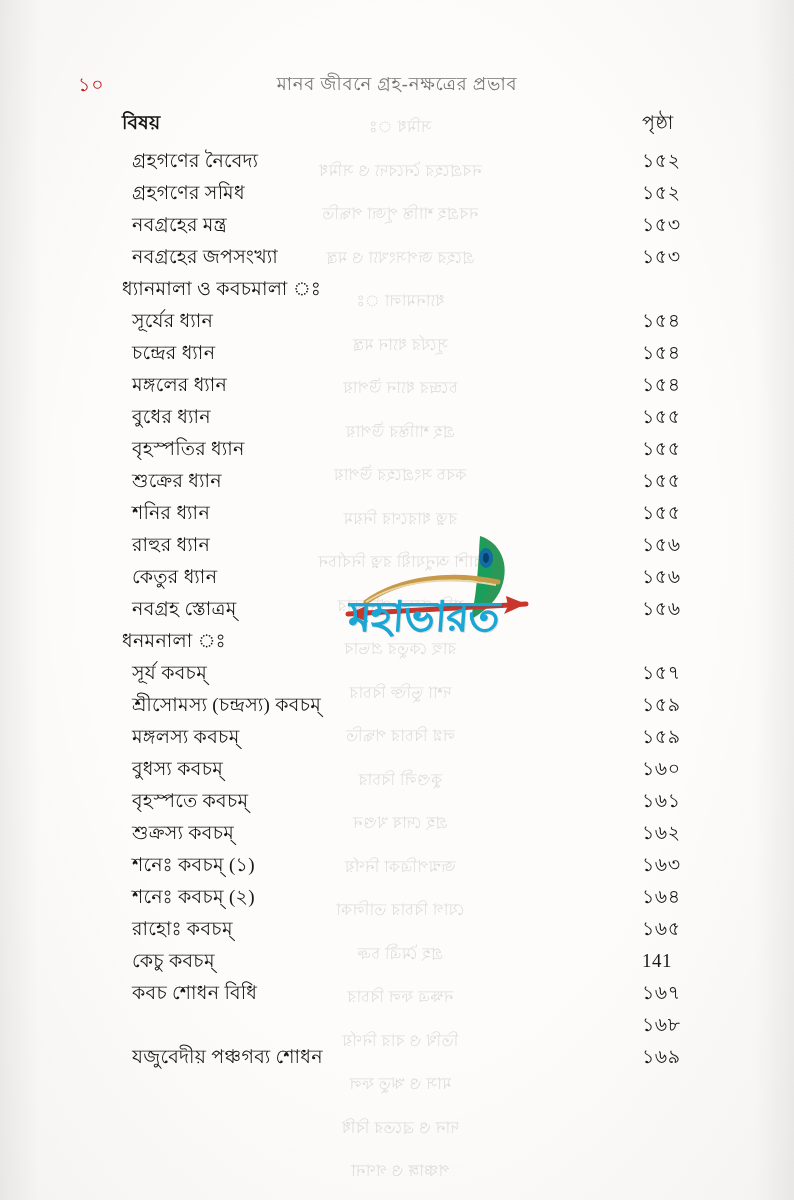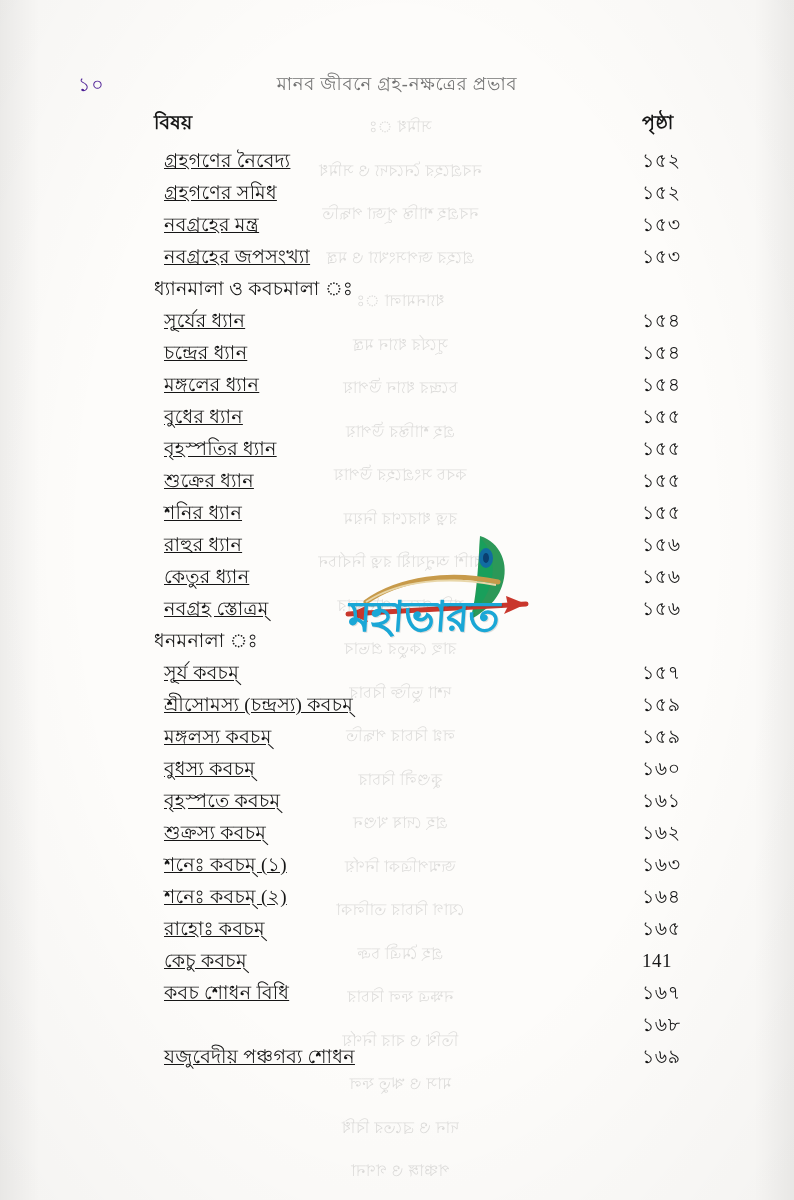--- a/index.html
+++ b/index.html
@@ -57,21 +57,21 @@
     top: 70px;
     left: 0;
     width: 100%;
     height: 26px;
   }
   .folio {
     position: absolute;
     left: 78px;
     top: 0;
     font-size: 19px;
-    color: #4c1d95;
+    color: #b91c1c;
     letter-spacing: 1px;
   }
   .running-title {
     position: absolute;
     left: 0;
     width: 100%;
     top: 0;
     text-align: center;
     font-size: 18px;
     color: #737373;
@@ -88,41 +88,39 @@
     display: flex;
     align-items: baseline;
     height: 32px;
     font-size: 19px;
     color: #161616;
   }
   .row .label {
     flex: 0 0 auto;
     white-space: nowrap;
     letter-spacing: 0.3px;
-    margin-left: 32px;
   }
   .row .spacer { flex: 1 1 auto; }
   .row .page-no {
     flex: 0 0 auto;
     width: 60px;
     text-align: left;
     letter-spacing: 0.5px;
   }
   .row.head .label {
     font-weight: bold;
   }
   .row.head .page-no {
-    font-weight: bold;
+    font-weight: normal;
   }
   .row.section .label {
     font-weight: normal;
   }
   .row.indent .label {
     padding-left: 10px;
-    text-decoration: underline;
   }
   .colhead {
     height: 38px;
   }
   .colhead .label { font-weight: bold; }
   .colhead .page-no { font-weight: bold; }
 
   
   .watermark {
     position: absolute;

